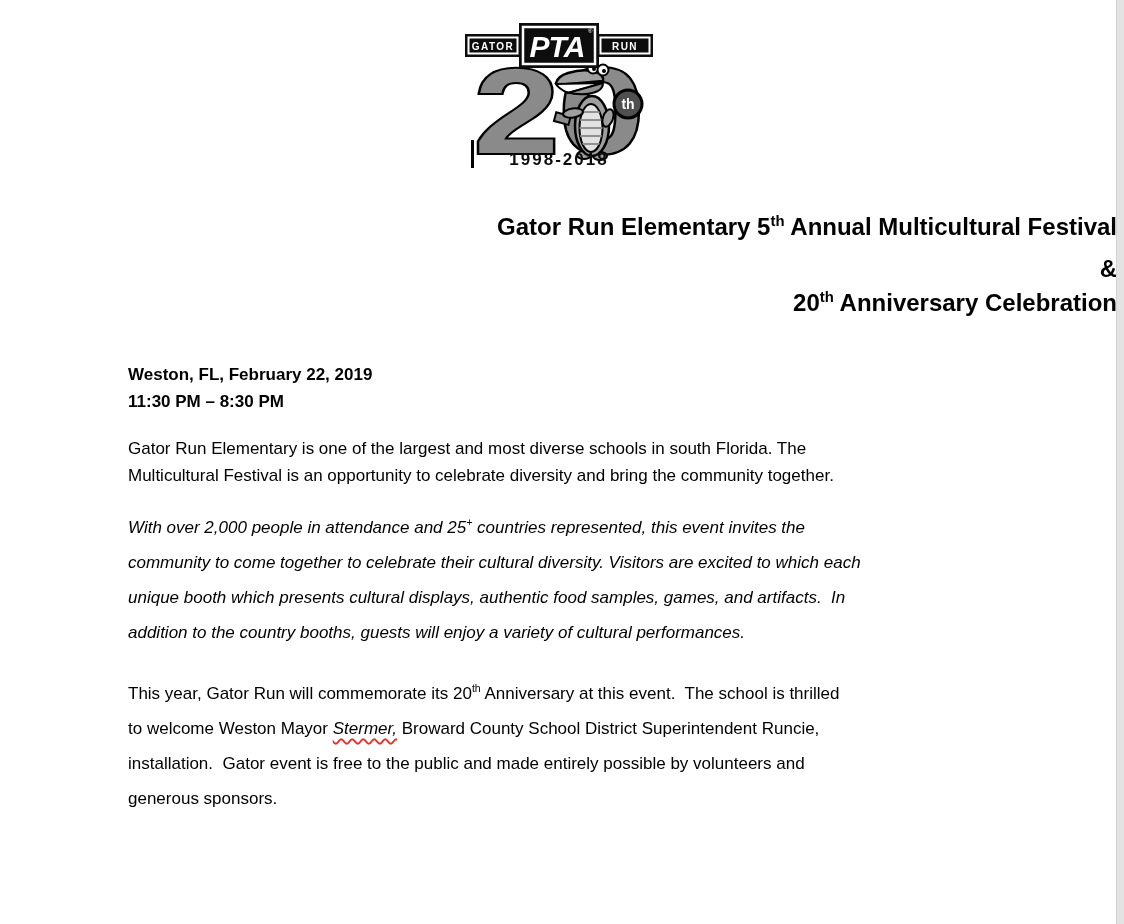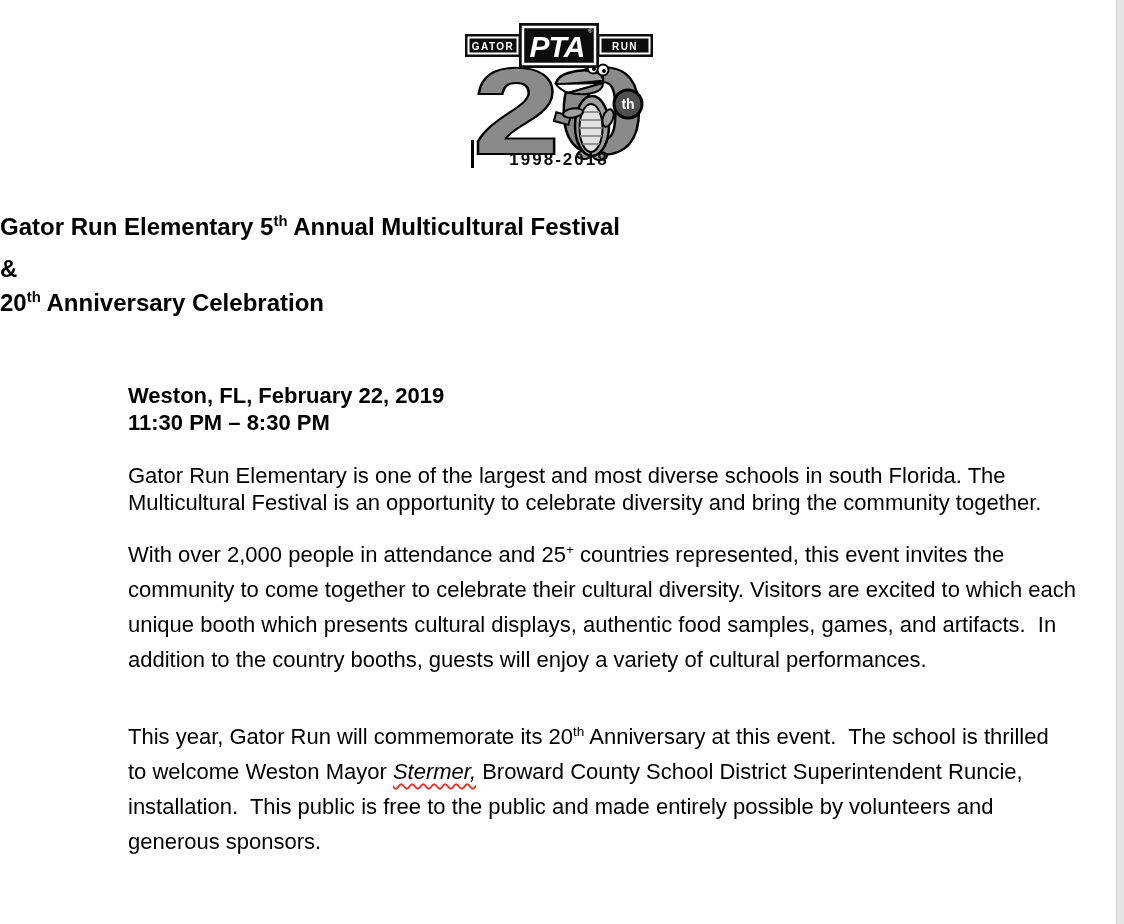--- a/index.html
+++ b/index.html
@@ -9,34 +9,34 @@
     overflow:hidden;
   }
   .page{position:relative;width:1124px;height:924px;background:#fff;overflow:hidden;}
 
   
   .logo-wrap{position:absolute;top:12px;left:0;right:7px;display:flex;justify-content:center;}
   .caret{position:absolute;left:471px;top:140px;width:3px;height:28px;background:#000;}
 
   
   .title-block{
-    position:absolute;top:212px;left:0;right:7px;text-align:left;
+    position:absolute;top:212px;left:0;right:7px;text-align:right;
     font-weight:700;font-size:24px;line-height:30px;letter-spacing:0;
   }
   .title-amp{margin:12px 0 4px;}
 
   sup{font-size:62%;vertical-align:super;line-height:0;font-weight:inherit;}
 
   
-  .content{position:absolute;left:128px;top:382px;width:872px;font-size:22px;}
+  .content{position:absolute;left:128px;top:361px;width:872px;font-size:17px;}
   .line{white-space:pre;}
   .event-heading{font-weight:700;line-height:27px;}
-  .para.p1{margin-top:26px;line-height:27px;}
-  .para.p2{margin-top:21px;line-height:35px;}
-  .para.p3{margin-top:42px;line-height:35px;}
+  .para.p1{margin-top:20px;line-height:27px;}
+  .para.p2{margin-top:21px;line-height:35px;font-style:italic;}
+  .para.p3{margin-top:26px;line-height:35px;}
 
   .squiggle{
     text-decoration-line:underline;
     text-decoration-style:wavy;
     text-decoration-color:#e0352b;
     text-decoration-thickness:1.5px;
     text-underline-offset:4px;
     font-style:italic;
   }
 
@@ -133,19 +133,19 @@
     <div class="para p2">
       <div class="line">With over 2,000 people in attendance and 25<sup>+</sup> countries represented, this event invites the</div>
       <div class="line">community to come together to celebrate their cultural diversity. Visitors are excited to which each</div>
       <div class="line">unique booth which presents cultural displays, authentic food samples, games, and artifacts.  In</div>
       <div class="line">addition to the country booths, guests will enjoy a variety of cultural performances.</div>
     </div>
 
     <div class="para p3">
       <div class="line">This year, Gator Run will commemorate its 20<sup>th</sup> Anniversary at this event.  The school is thrilled</div>
       <div class="line">to welcome Weston Mayor <span class="squiggle">Stermer,</span> Broward County School District Superintendent Runcie,</div>
-      <div class="line">installation.  This public is free to the public and made entirely possible by volunteers and</div>
+      <div class="line">installation.  Gator event is free to the public and made entirely possible by volunteers and</div>
       <div class="line">generous sponsors.</div>
     </div>
   </div>
 
   <div class="scroll-track"></div>
 </div>
 
 </body></html>

